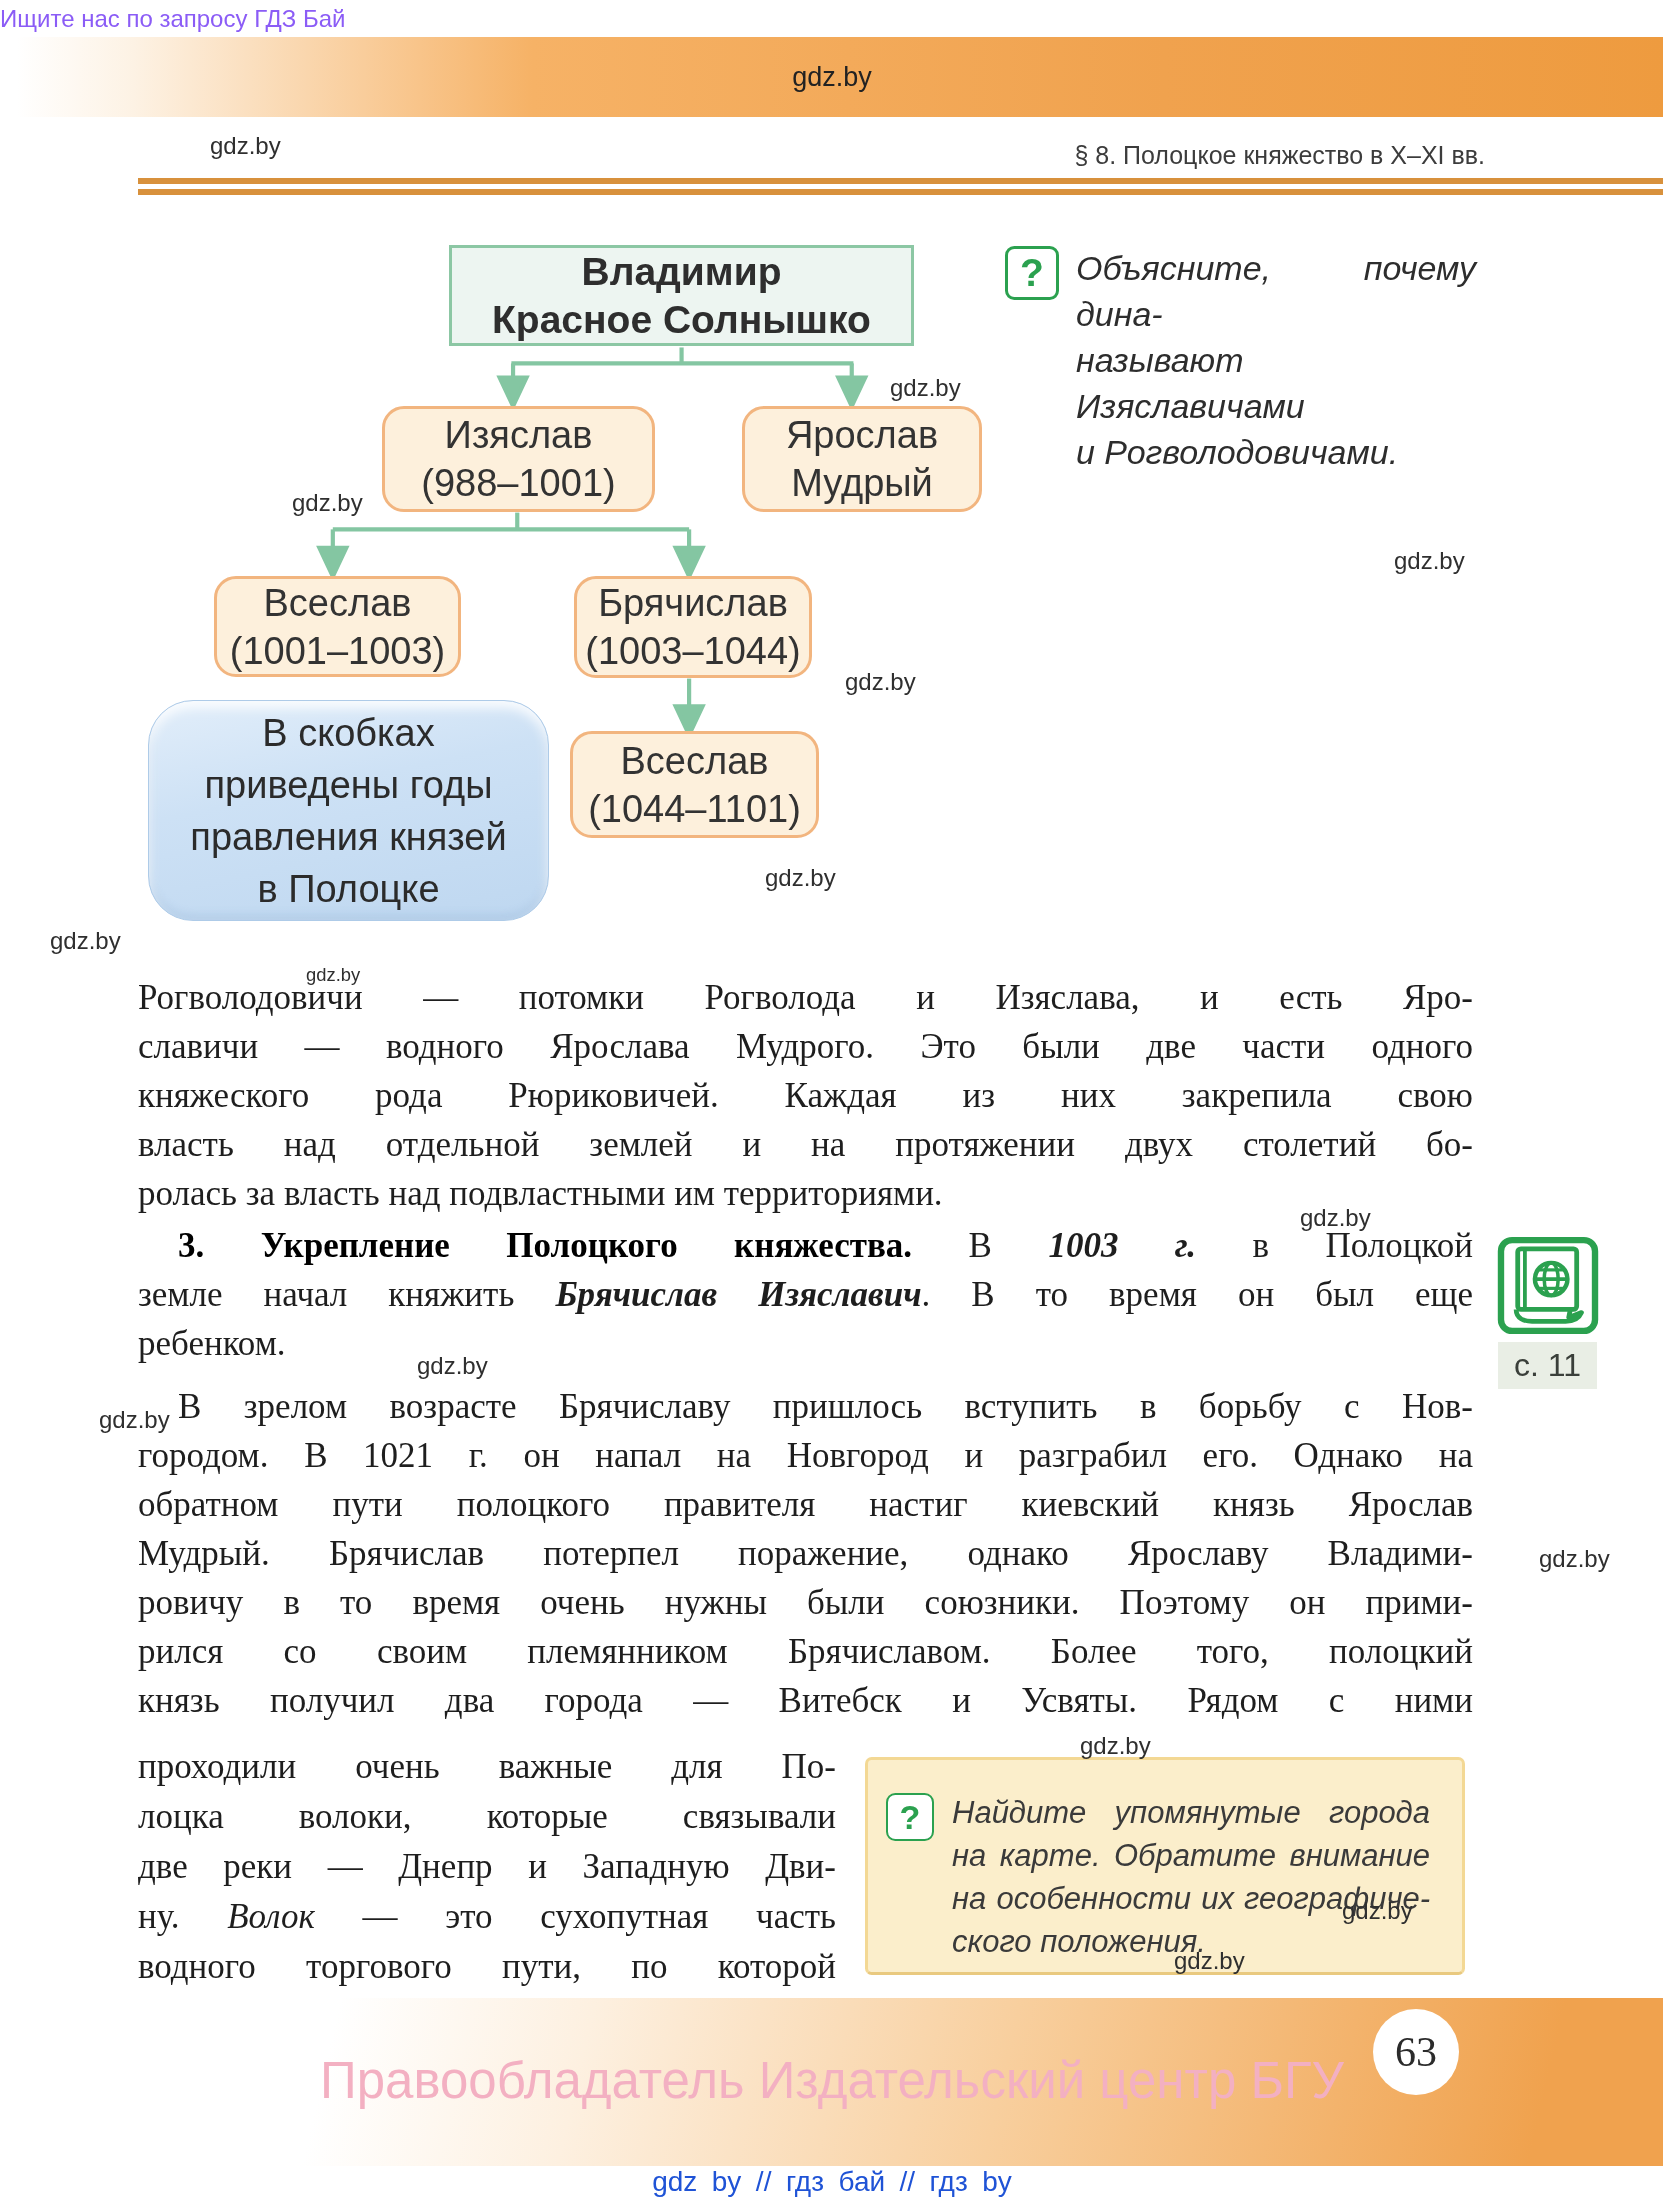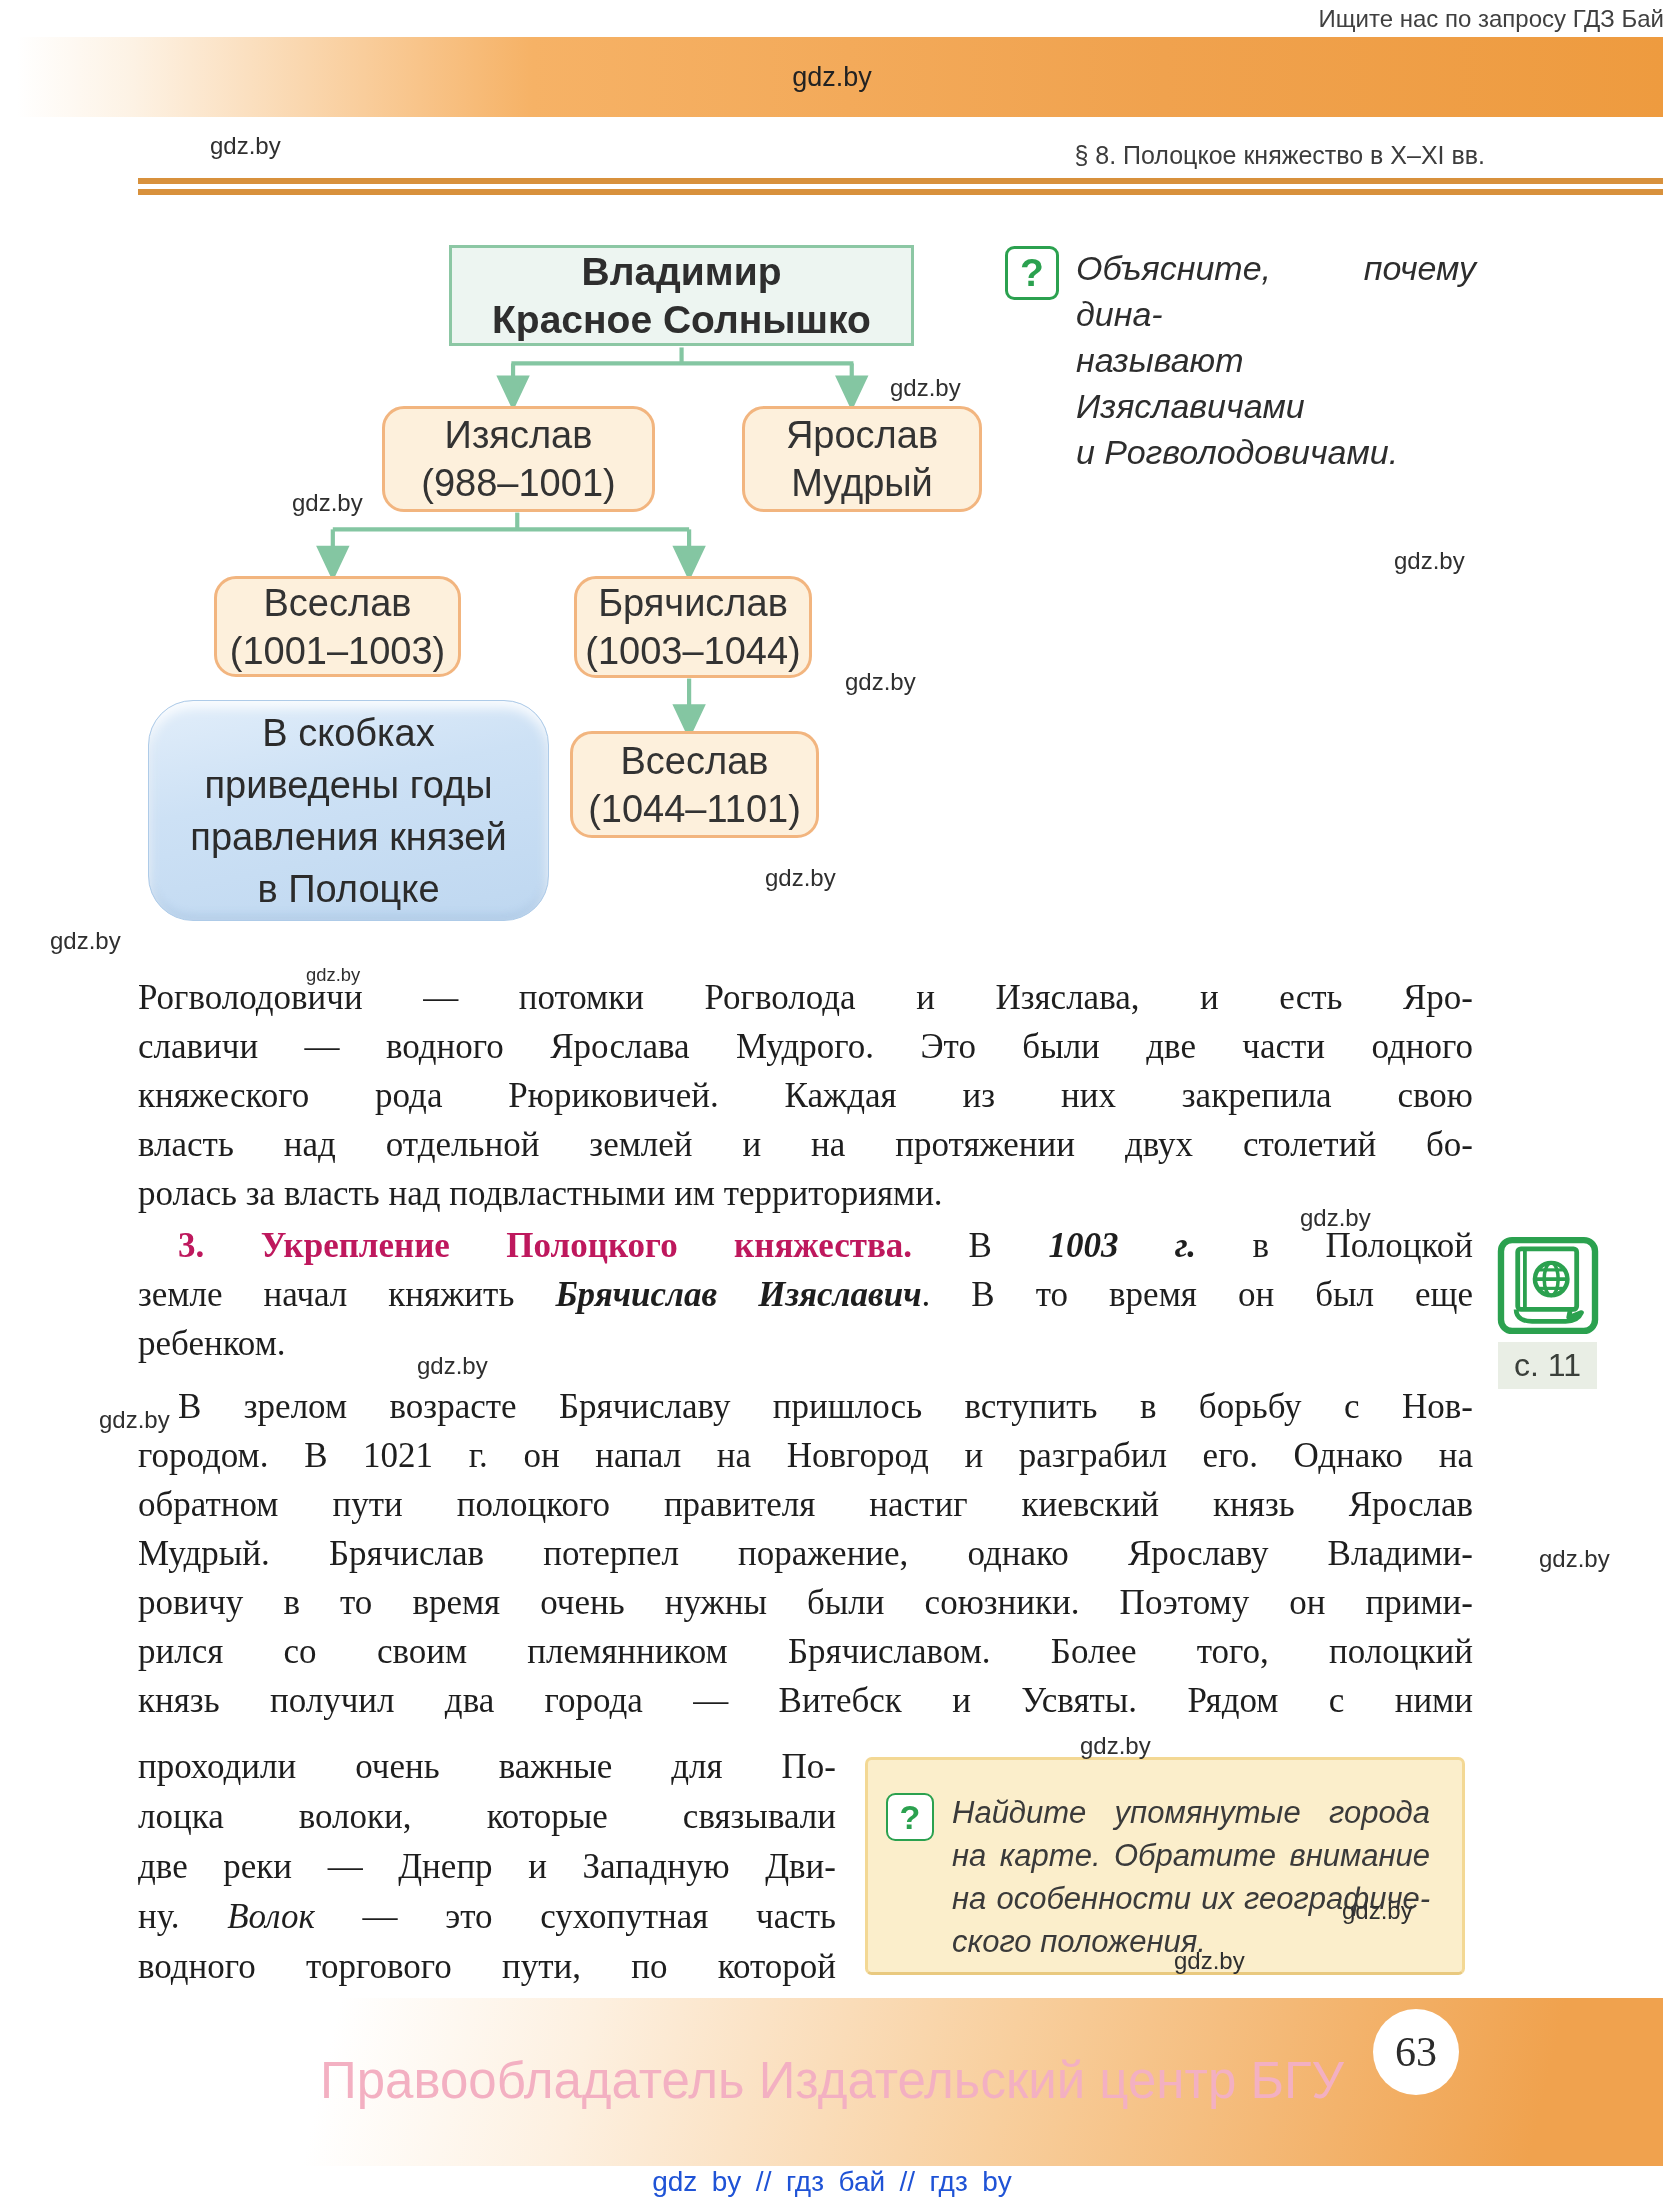--- a/index.html
+++ b/index.html
@@ -1,21 +1,21 @@
 <!DOCTYPE html>
 <html style="font-size:13.4px"><head>
 <meta charset="utf-8">
 <style>
   html,body{margin:0;padding:0;background:#fff;}
   .page{position:relative;width:1664px;height:2205px;background:#ffffff;overflow:hidden;
         font-family:"Liberation Serif",serif;color:#1e1e1e;}
 
   
-  .promo{position:absolute;left:0;top:5px;width:100%;text-align:right;
-         font-family:"Liberation Sans",sans-serif;font-size:24px;color:#404040;}
+  .promo{position:absolute;left:0;top:5px;width:100%;text-align:left;
+         font-family:"Liberation Sans",sans-serif;font-size:24px;color:#8b5cf6;}
   .banner{position:absolute;left:0;top:37px;width:100%;height:80px;
           background:linear-gradient(90deg,#ffffff 1%,#fdf2e4 8%,#f6b266 32%,#f0a24e 70%,#ee9b3f 100%);}
   .banner .wm-banner{position:absolute;left:0;top:0;width:100%;height:80px;line-height:80px;text-align:center;
           font-family:"Liberation Sans",sans-serif;font-size:27px;color:#222;}
 
   .heading{position:absolute;right:179px;top:141px;white-space:nowrap;
            font-family:"Liberation Sans",sans-serif;font-size:25px;color:#3c3c3c;}
   .rule{position:absolute;left:138px;width:1525px;height:5.9px;background:#d8913c;}
 
   
@@ -43,21 +43,21 @@
   .q1text{position:absolute;left:1076px;top:245px;width:400px;font-family:"Liberation Sans",sans-serif;
           font-style:italic;font-size:34px;line-height:46px;color:#2d2d2d;}
   .q2text{position:absolute;left:952px;top:1791px;width:478px;font-family:"Liberation Sans",sans-serif;
           font-style:italic;font-size:31px;line-height:43px;color:#3a3a3a;}
 
   
   .col{position:absolute;left:138px;width:1335px;font-size:35px;line-height:49px;}
   .line{text-align:justify;text-align-last:justify;}
   .line.end{text-align-last:left;}
   .ind{text-indent:40px;}
-  .red{color:#be185d;font-weight:bold;}
+  .red{color:#000000;font-weight:bold;}
   .bi{font-weight:bold;font-style:italic;}
   .it{font-style:italic;}
   .narrow{width:698px;line-height:50px;}
 
   
   .atlas{position:absolute;left:1497px;top:1235px;}
   .pageref{position:absolute;left:1498px;top:1342px;width:99px;height:47px;background:#e9eee5;
            font-family:"Liberation Sans",sans-serif;font-size:32px;color:#3a3f3a;
            display:flex;align-items:center;justify-content:center;}
 

